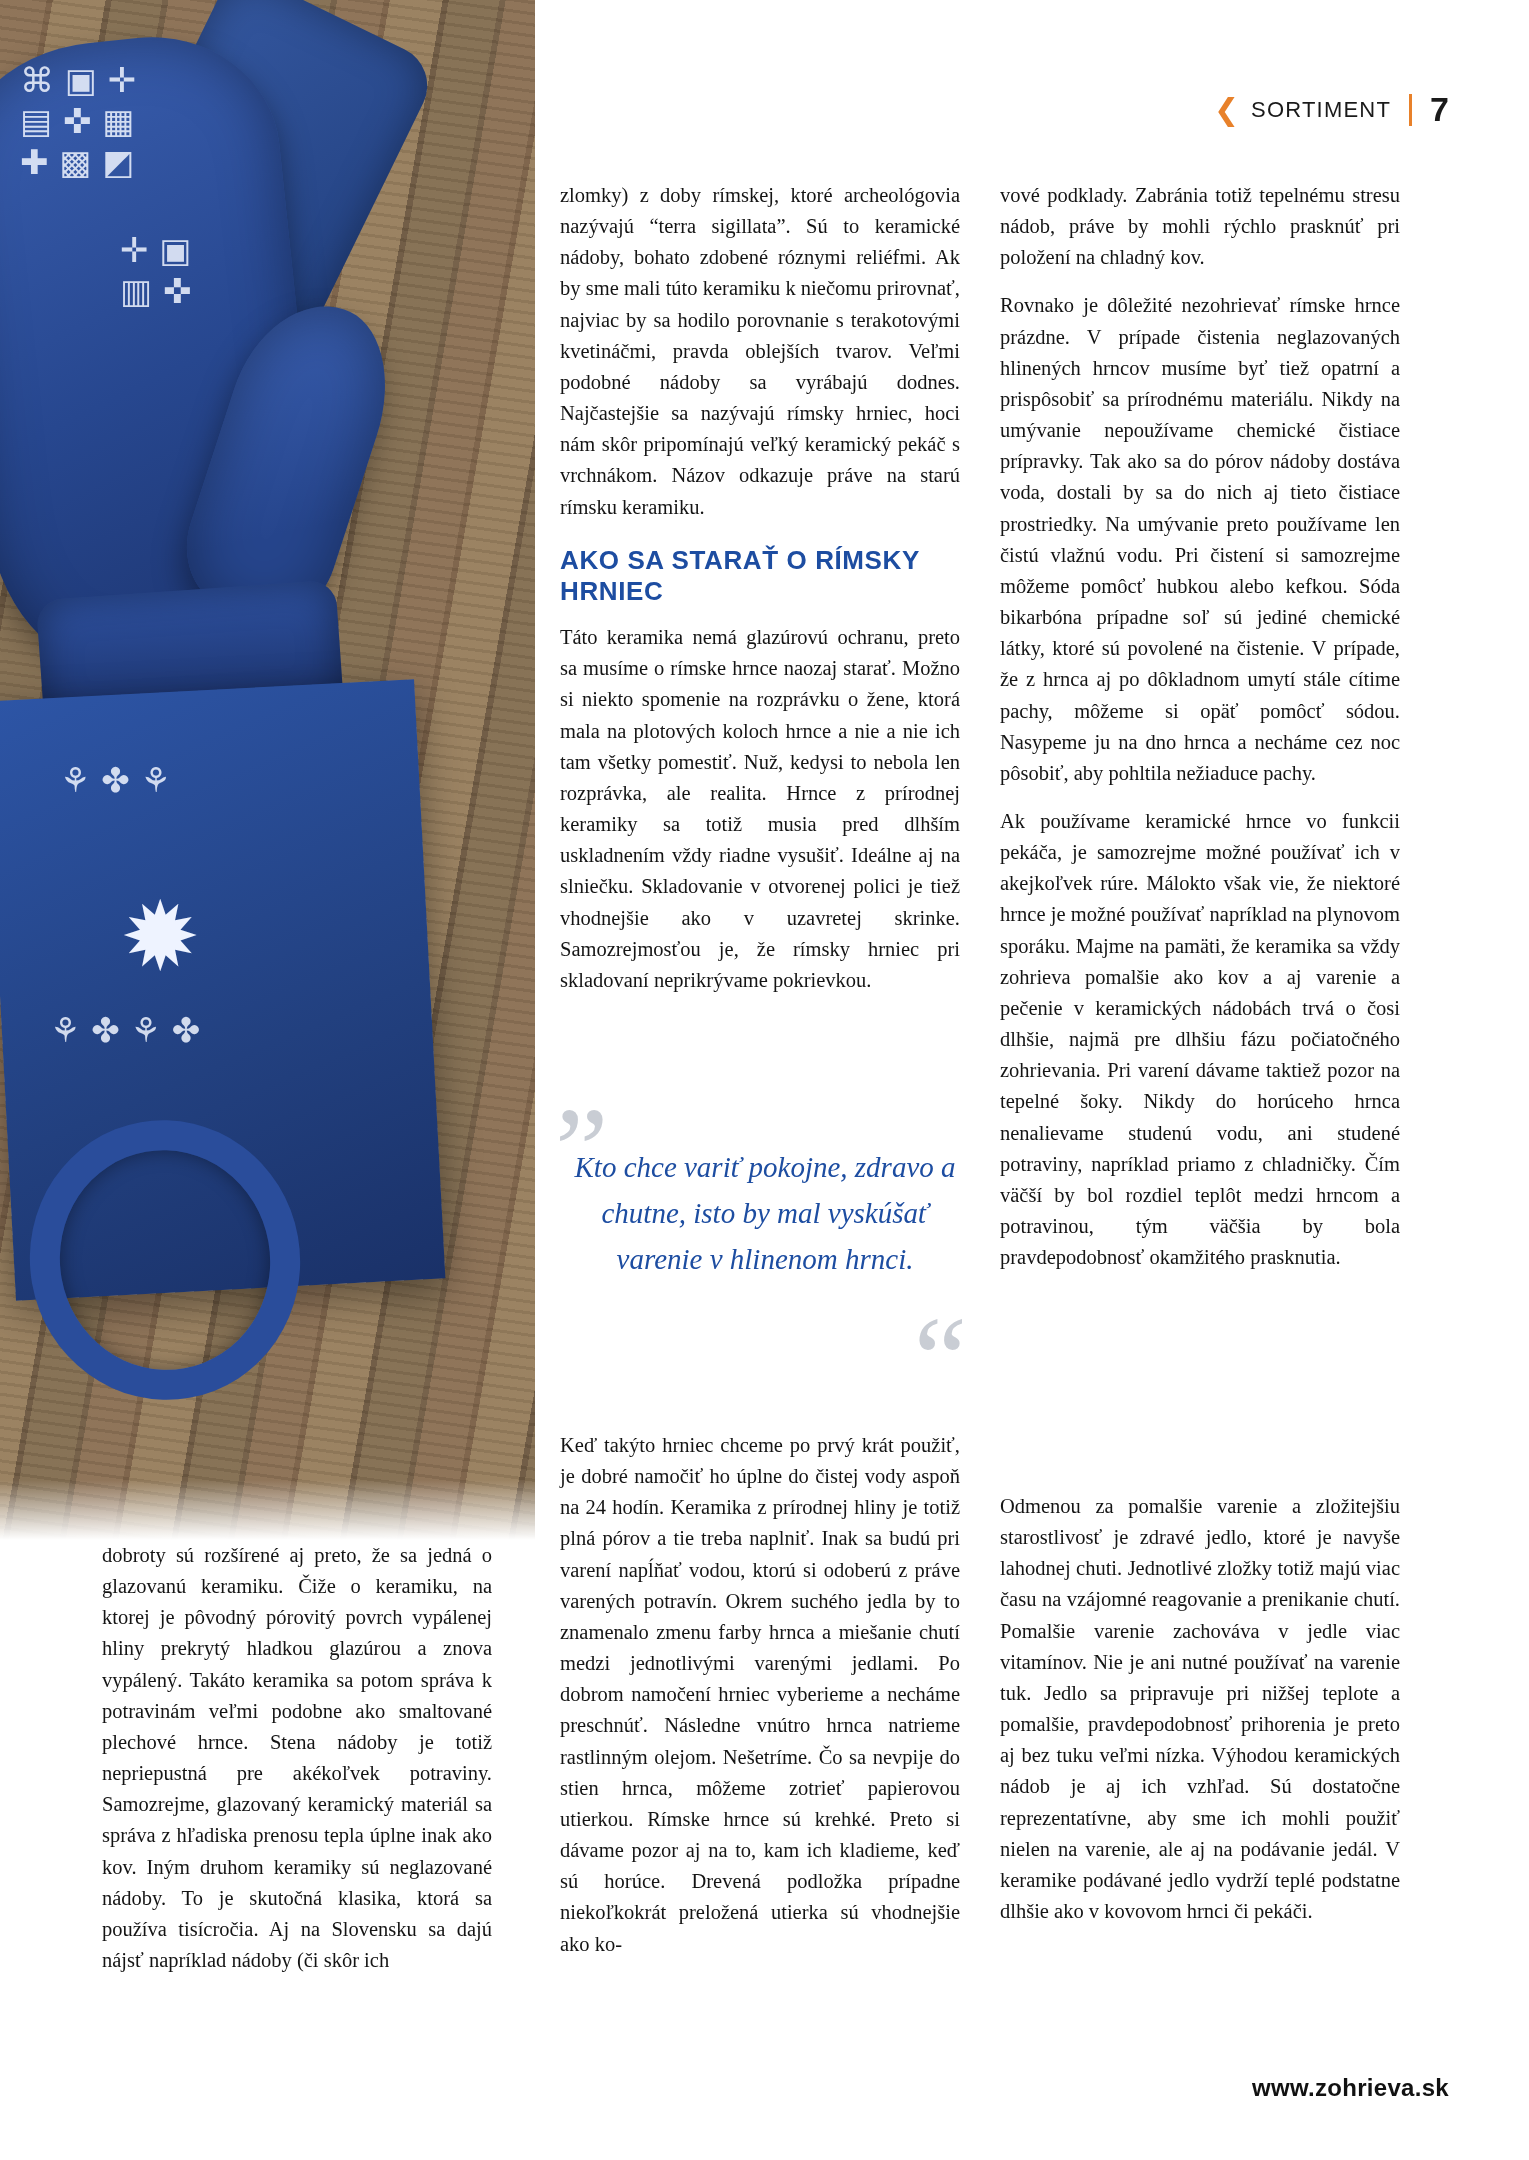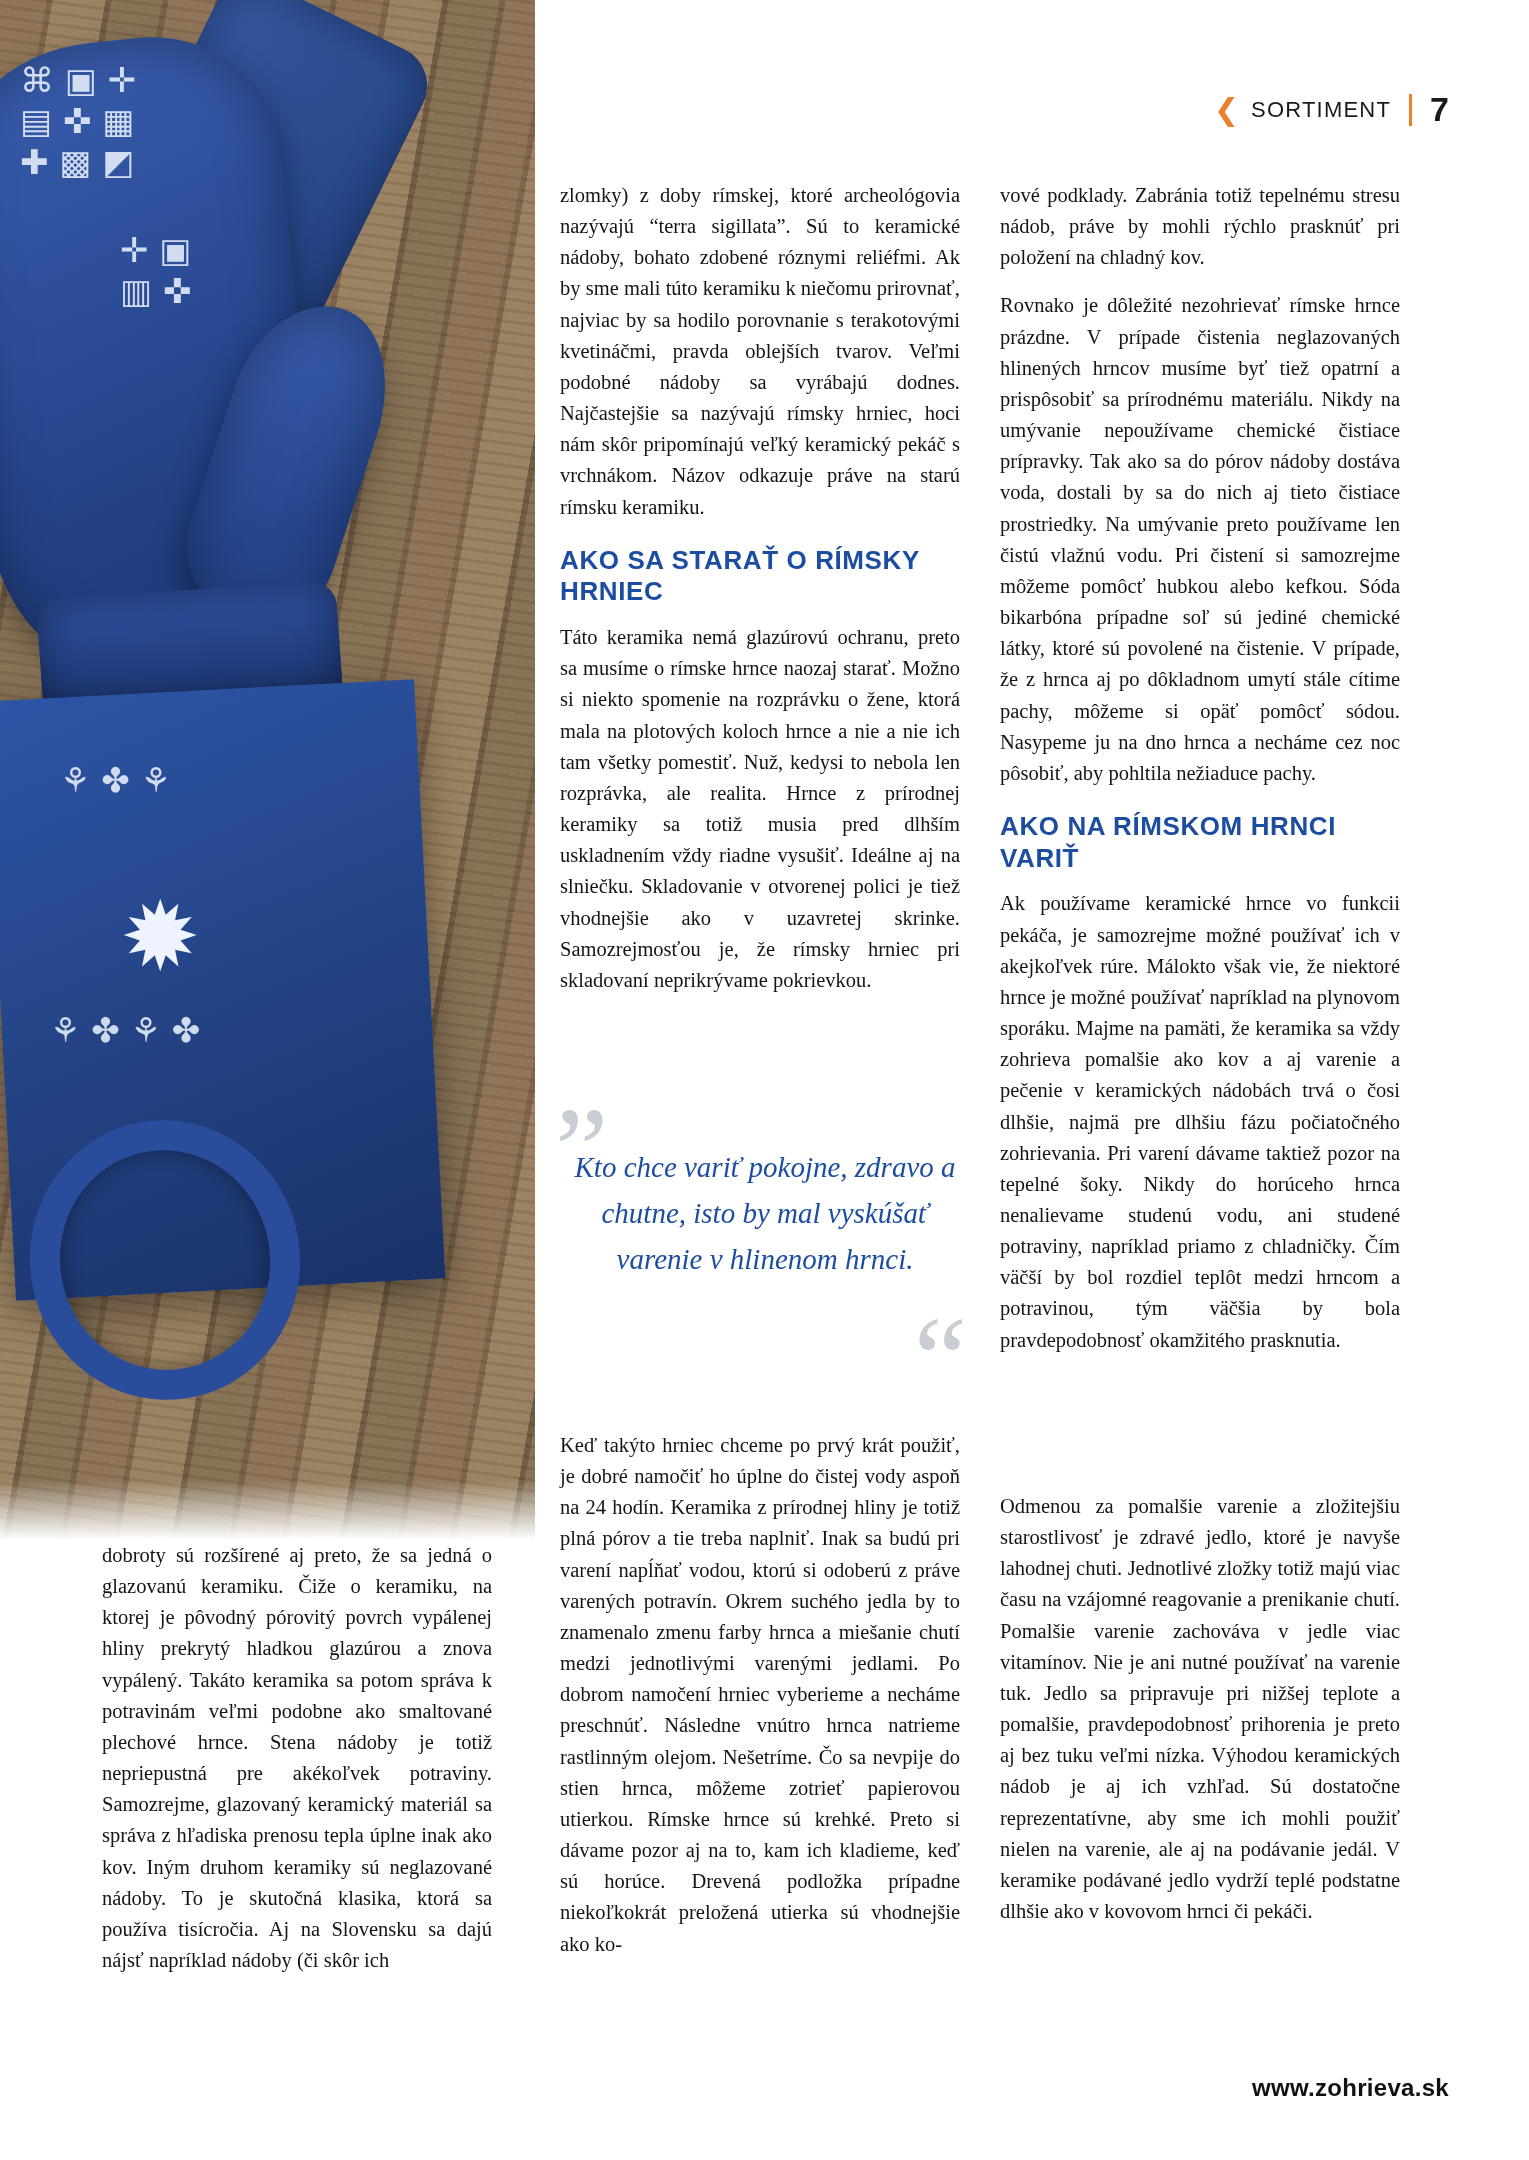--- a/index.html
+++ b/index.html
@@ -274,21 +274,20 @@
     <span class="quote-mark qm-close">“</span>
   </div>
 
   <div class="col col-mid-bottom">
     <p class="tight">Keď takýto hrniec chceme po prvý krát použiť, je dobré namočiť ho úplne do čistej vody aspoň na 24 hodín. Keramika z prírodnej hliny je totiž plná pórov a tie treba naplniť. Inak sa budú pri varení napĺňať vodou, ktorú si odoberú z práve varených potravín. Okrem suchého jedla by to znamenalo zmenu farby hrnca a miešanie chutí medzi jednotlivými varenými jedlami. Po dobrom namočení hrniec vyberieme a necháme preschnúť. Následne vnútro hrnca natrieme rastlinným olejom. Nešetríme. Čo sa nevpije do stien hrnca, môžeme zotrieť papierovou utierkou. Rímske hrnce sú krehké. Preto si dávame pozor aj na to, kam ich kladieme, keď sú horúce. Drevená podložka prípadne niekoľkokrát preložená utierka sú vhodnejšie ako ko-</p>
   </div>
 
   <div class="col col-right">
     <p>vové podklady. Zabránia totiž tepelnému stresu nádob, práve by mohli rýchlo prasknúť pri položení na chladný kov.</p>
     <p>Rovnako je dôležité nezohrievať rímske hrnce prázdne. V prípade čistenia neglazovaných hlinených hrncov musíme byť tiež opatrní a prispôsobiť sa prírodnému materiálu. Nikdy na umývanie nepoužívame chemické čistiace prípravky. Tak ako sa do pórov nádoby dostáva voda, dostali by sa do nich aj tieto čistiace prostriedky. Na umývanie preto používame len čistú vlažnú vodu. Pri čistení si samozrejme môžeme pomôcť hubkou alebo kefkou. Sóda bikarbóna prípadne soľ sú jediné chemické látky, ktoré sú povolené na čistenie. V prípade, že z hrnca aj po dôkladnom umytí stále cítime pachy, môžeme si opäť pomôcť sódou. Nasypeme ju na dno hrnca a necháme cez noc pôsobiť, aby pohltila nežiaduce pachy.</p>
-    <h2 class="head">AKO NA RÍMSKOM HRNCI VARIŤ</h2>
     <p>Ak používame keramické hrnce vo funkcii pekáča, je samozrejme možné používať ich v akejkoľvek rúre. Málokto však vie, že niektoré hrnce je možné používať napríklad na plynovom sporáku. Majme na pamäti, že keramika sa vždy zohrieva pomalšie ako kov a aj varenie a pečenie v keramických nádobách trvá o čosi dlhšie, najmä pre dlhšiu fázu počiatočného zohrievania. Pri varení dávame taktiež pozor na tepelné šoky. Nikdy do horúceho hrnca nenalievame studenú vodu, ani studené potraviny, napríklad priamo z chladničky. Čím väčší by bol rozdiel teplôt medzi hrncom a potravinou, tým väčšia by bola pravdepodobnosť okamžitého prasknutia.</p>
   </div>
 
   <div class="col col-right-bottom">
     <p class="tight">Odmenou za pomalšie varenie a zložitejšiu starostlivosť je zdravé jedlo, ktoré je navyše lahodnej chuti. Jednotlivé zložky totiž majú viac času na vzájomné reagovanie a prenikanie chutí. Pomalšie varenie zachováva v jedle viac vitamínov. Nie je ani nutné používať na varenie tuk. Jedlo sa pripravuje pri nižšej teplote a pomalšie, pravdepodobnosť prihorenia je preto aj bez tuku veľmi nízka. Výhodou keramických nádob je aj ich vzhľad. Sú dostatočne reprezentatívne, aby sme ich mohli použiť nielen na varenie, ale aj na podávanie jedál. V keramike podávané jedlo vydrží teplé podstatne dlhšie ako v kovovom hrnci či pekáči.</p>
   </div>
 
   <div class="col col-left-bottom">
     <p class="tight">dobroty sú rozšírené aj preto, že sa jedná o glazovanú keramiku. Čiže o keramiku, na ktorej je pôvodný pórovitý povrch vypálenej hliny prekrytý hladkou glazúrou a znova vypálený. Takáto keramika sa potom správa k potravinám veľmi podobne ako smaltované plechové hrnce. Stena nádoby je totiž nepriepustná pre akékoľvek potraviny. Samozrejme, glazovaný keramický materiál sa správa z hľadiska prenosu tepla úplne inak ako kov. Iným druhom keramiky sú neglazované nádoby. To je skutočná klasika, ktorá sa používa tisícročia. Aj na Slovensku sa dajú nájsť napríklad nádoby (či skôr ich</p>
   </div>

